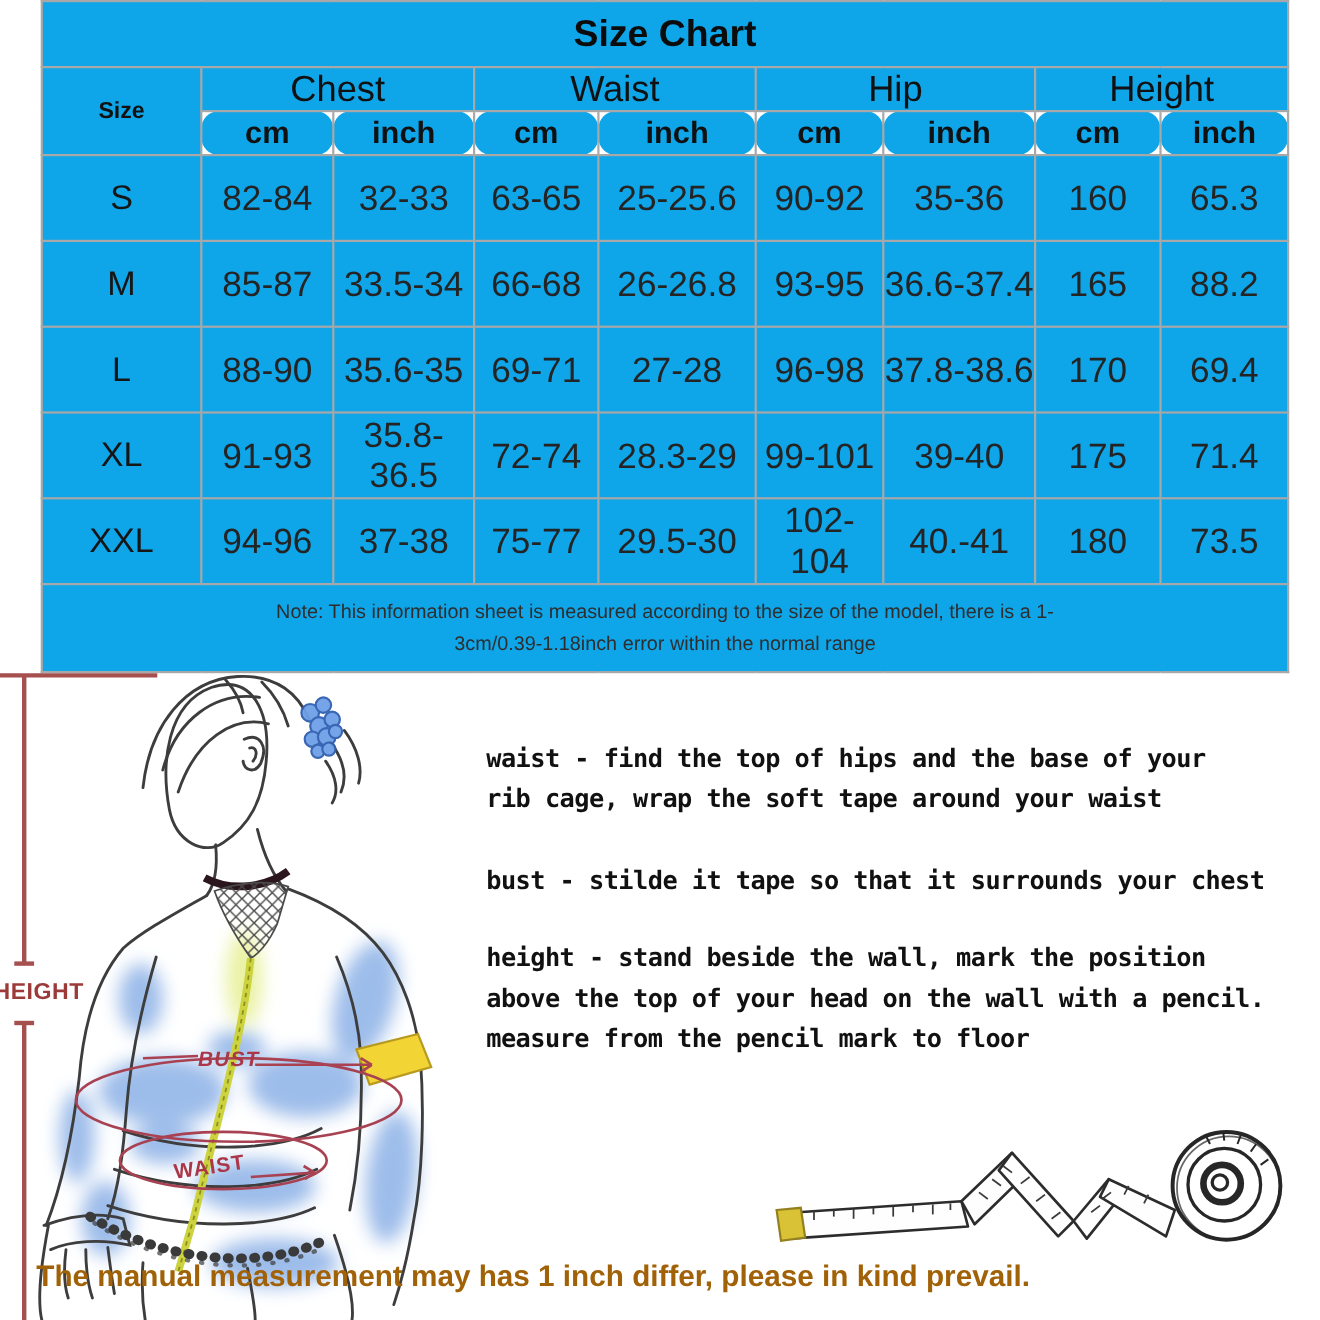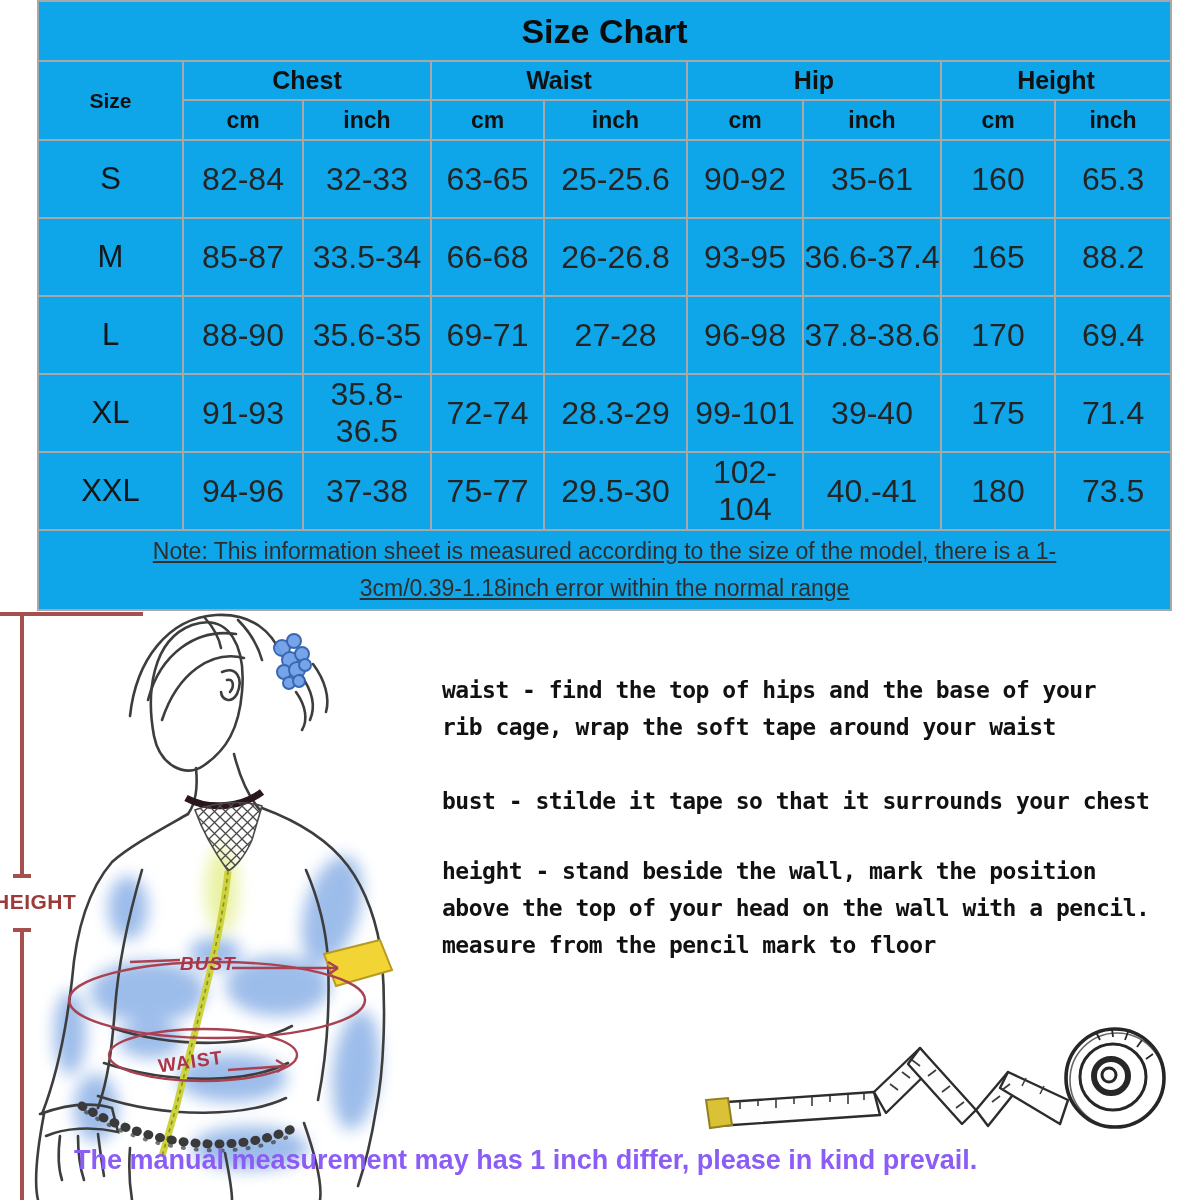--- a/index.html
+++ b/index.html
@@ -5,43 +5,43 @@
   html,body{margin:0;padding:0;background:#fff;}
   #canvas{position:relative;width:1200px;height:1200px;background:#ffffff;overflow:hidden;
           font-family:"Liberation Sans",sans-serif;color:#1c1c1c;}
 
   
   table.sizechart{position:absolute;left:37px;top:0;width:1133px;border-collapse:collapse;
                   table-layout:fixed;background:#fff;}
   table.sizechart td{border:2px solid #a8a8a8;text-align:center;vertical-align:middle;
                      padding:0;background:#0ea5e9;}
   td.title-cell{height:58px;font-size:34px;font-weight:bold;color:#0c0c0c;border-top:1px solid #c9c9c9;}
-  td.group-h{height:37px;font-size:25px;font-weight:bold;color:#111;}
-  td.unit-h{height:38px;font-size:23px;font-weight:bold;color:#111;}
+  td.group-h{height:37px;font-size:33px;font-weight:normal;color:#111;}
+  td.unit-h{height:38px;font-size:28px;font-weight:bold;color:#111;border-radius:16px;}
   td.size-h{font-size:21px;font-weight:bold;color:#111;}
   td.size-cell{height:76px;font-size:31px;color:#161616;}
   td.val-cell{height:76px;font-size:32px;color:#242424;}
-  td.note-cell{height:78px;font-size:23px;color:#2e2e2e;line-height:1.62;text-decoration:underline;}
+  td.note-cell{height:78px;font-size:18px;color:#2e2e2e;line-height:1.62;}
   .pre{white-space:pre-line;}
 
   
   #figure-svg{position:absolute;left:0;top:608px;}
   .red-label{position:absolute;font-weight:bold;color:#9c3a3a;}
   #height-label{left:-6px;top:890px;font-size:21px;letter-spacing:.5px;}
   #bust-label{left:180px;top:953px;font-size:19px;color:#ab3648;letter-spacing:1px;font-style:italic;}
   #waist-label{left:158px;top:1051px;font-size:19px;color:#ab3648;letter-spacing:1px;
                transform:rotate(-8deg);}
   .instruction{position:absolute;left:418px;width:780px;
                font-family:"DejaVu Sans Mono",monospace;font-weight:bold;
                font-size:23px;line-height:37px;letter-spacing:-0.5px;color:#111;margin-left:24px;}
   #instr-waist{top:672px;}
   #instr-bust{top:783px;}
   #instr-height{top:853px;}
   #footer-note{position:absolute;left:33px;top:1145px;font-size:27px;font-weight:bold;
-               color:#8b5cf6;letter-spacing:0;margin-left:41px;}
+               color:#a16207;letter-spacing:0;}
 </style>
 </head>
 <body>
 
 <div id="canvas">
 
   <table class="sizechart">
     <colgroup>
       <col style="width:145px">
         <col style="width:120px">
@@ -74,21 +74,21 @@
       <td class="unit-h">cm</td>
       <td class="unit-h">inch</td>
     </tr>
     <tr>
       <td class="size-cell">S</td>
       <td class="val-cell">82-84</td>
       <td class="val-cell">32-33</td>
       <td class="val-cell">63-65</td>
       <td class="val-cell">25-25.6</td>
       <td class="val-cell">90-92</td>
-      <td class="val-cell">35-61</td>
+      <td class="val-cell">35-36</td>
       <td class="val-cell">160</td>
       <td class="val-cell">65.3</td>
     </tr>
     <tr>
       <td class="size-cell">M</td>
       <td class="val-cell">85-87</td>
       <td class="val-cell">33.5-34</td>
       <td class="val-cell">66-68</td>
       <td class="val-cell">26-26.8</td>
       <td class="val-cell">93-95</td>

